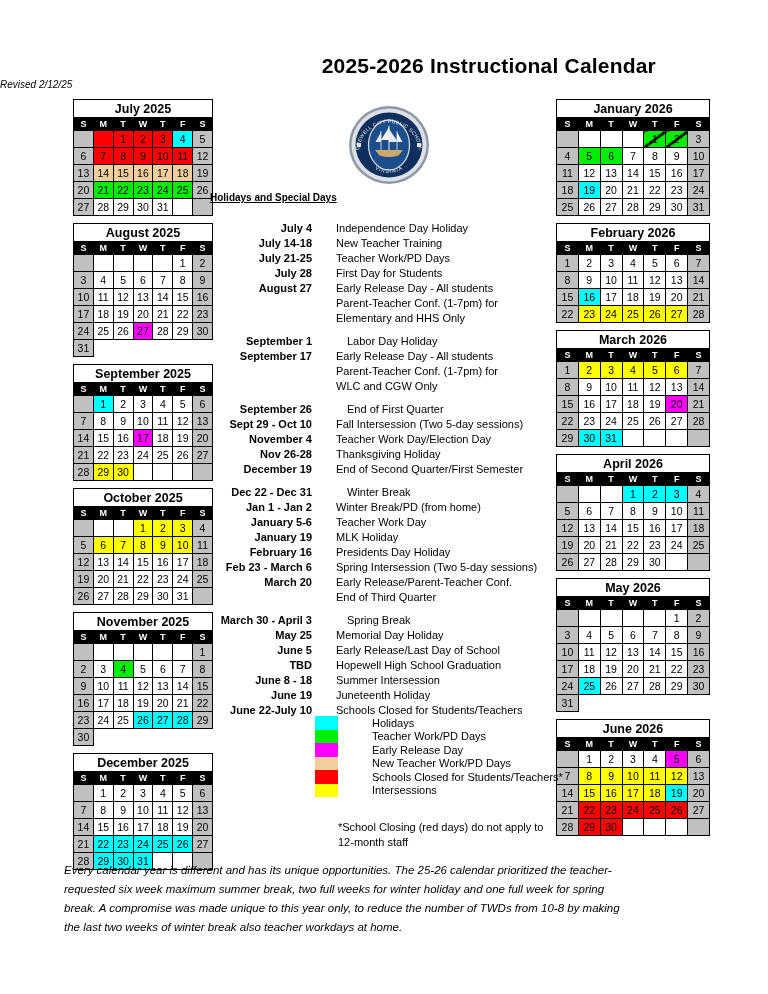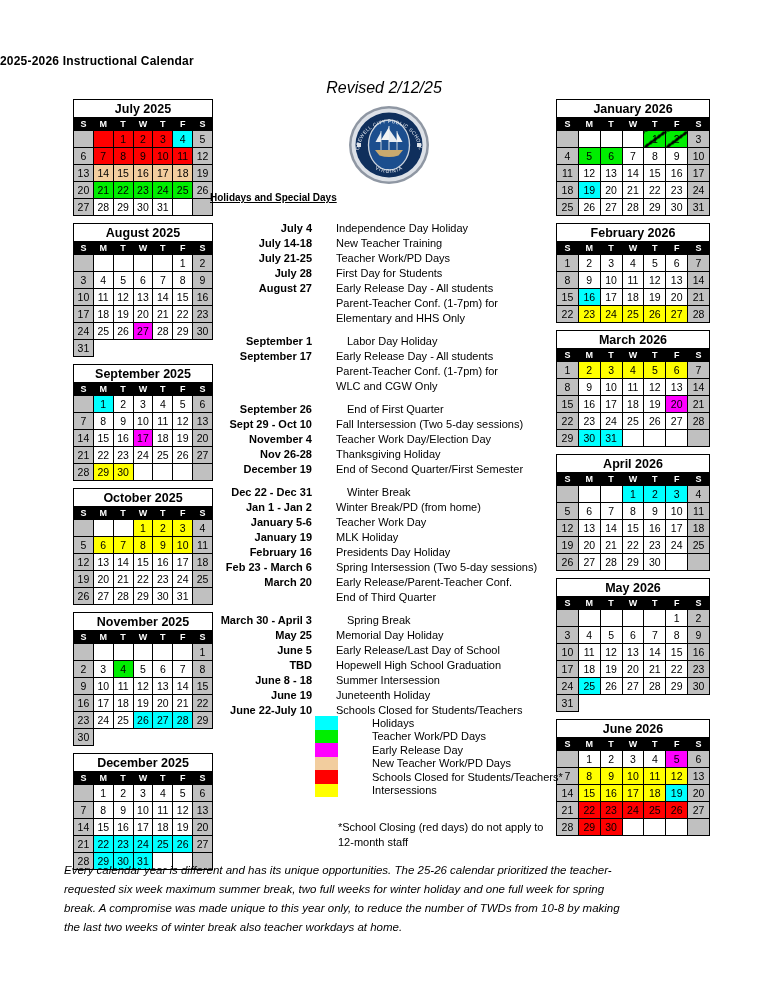--- a/index.html
+++ b/index.html
@@ -2,26 +2,26 @@
 <html><head>
 <meta charset="utf-8">
 <style>
   html,body{margin:0;padding:0;}
   body{
     width:768px;height:994px;position:relative;overflow:hidden;
     background:#ffffff;color:#000;
     font-family:"Liberation Sans", sans-serif;
   }
   .page-title{
-    position:absolute;top:54px;left:0;width:656px;text-align:left;
-    font-size:12px;font-weight:bold;letter-spacing:.2px;
+    position:absolute;top:54px;left:0;width:656px;text-align:right;
+    font-size:21px;font-weight:bold;letter-spacing:.2px;
   }
   .revision{
-    position:absolute;top:79px;left:0;width:768px;text-align:center;
-    font-size:16px;font-style:italic;
+    position:absolute;top:79px;left:0;width:768px;
+    font-size:10px;font-style:italic;
   }
   .col{position:absolute;top:99px;}
   .col.left{left:73px;width:140px;}
   .col.right{left:556px;width:154px;}
   table.month{width:100%;border-collapse:collapse;table-layout:fixed;margin-bottom:7px;}
   table.month td{border:1px solid #000;padding:0;text-align:center;overflow:hidden;}
   td.mtitle{height:17px;font-size:12.5px;font-weight:bold;background:#fff;}
   td.dh{height:12px;background:#000;color:#fff;font-weight:bold;font-size:9px;}
   td.dc{height:16px;font-size:10.5px;}
   .c-w{background:#ffffff;}

